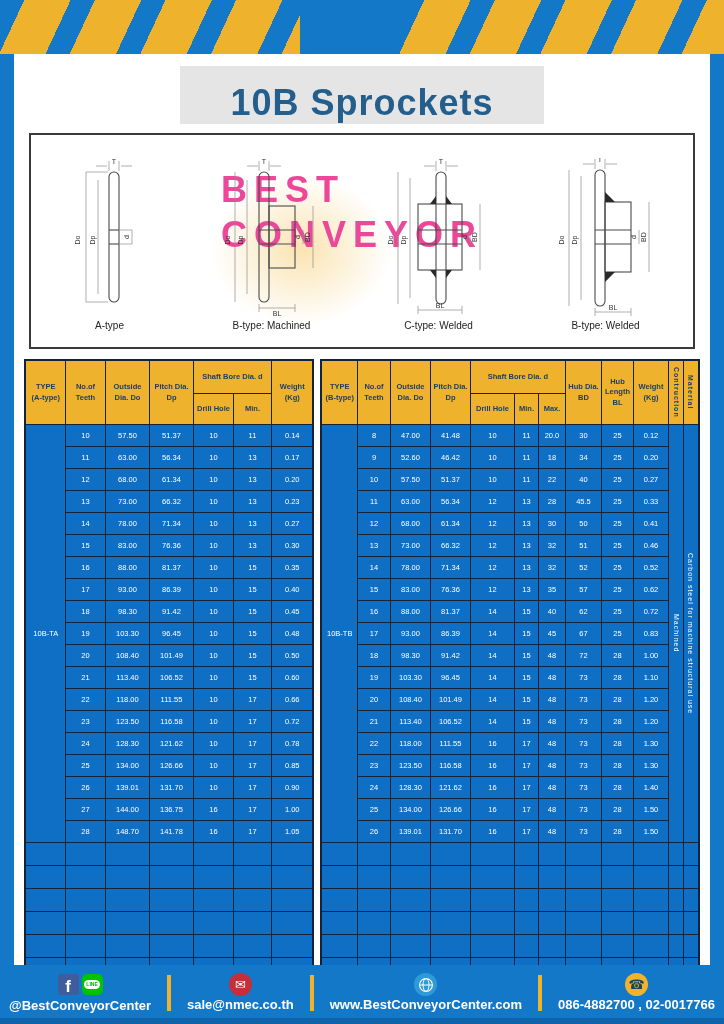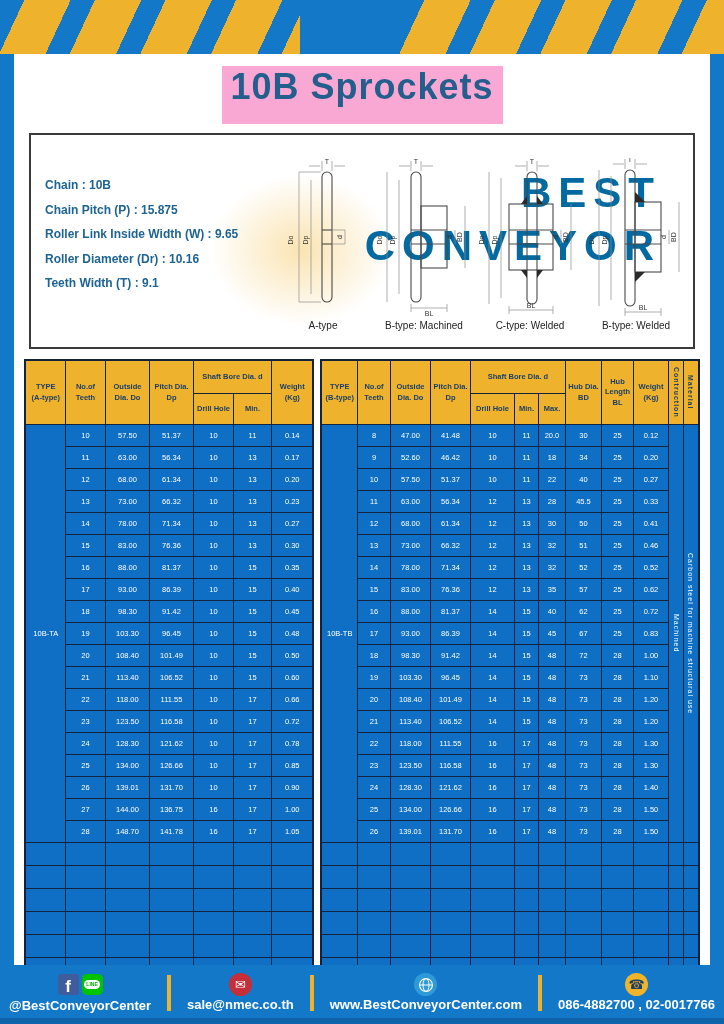--- a/index.html
+++ b/index.html
@@ -2,29 +2,29 @@
 <html><head>
 <meta charset="utf-8">
 <style>
   html,body{margin:0;padding:0;}
   body{width:724px;height:1024px;font-family:"Liberation Sans",sans-serif;}
   .frame{position:relative;width:724px;height:1024px;background:#1478c8;overflow:hidden;}
   .stripes{position:absolute;top:0;height:54px;}
   .stripes-left{left:0;width:300px;background:repeating-linear-gradient(115deg, rgba(0,0,0,0) 0 22px, #eeb22d 22px 64px);}
   .stripes-right{right:0;width:324px;background:repeating-linear-gradient(115deg, rgba(0,0,0,0) 0 22px, #eeb22d 22px 64px);}
   .page{position:absolute;left:14px;right:14px;top:54px;bottom:59px;background:#ffffff;}
-  .banner{width:281px;height:58px;margin:12px auto 0;background:#f9a8d4;display:flex;align-items:flex-start;justify-content:center;}
+  .banner{width:364px;height:58px;margin:12px auto 0;background:#e5e5e5;display:flex;align-items:flex-end;justify-content:center;}
   .banner h1{margin:0;font-size:36px;font-weight:bold;color:#235e8c;letter-spacing:1px;}
 
   
   .specbox{position:relative;width:662px;height:212px;margin:9px auto 0;border:2px solid #3a3a3a;background:#fff;overflow:hidden;display:flex;}
   .yellowblob{position:absolute;z-index:0;left:150px;top:15px;width:240px;height:200px;
     background:radial-gradient(closest-side, rgba(243,186,60,0.40), rgba(243,186,60,0) 75%);}
-  .wm{position:absolute;z-index:1;left:190px;top:32px;width:440px;text-align:right;color:#0369a1;
-    font-weight:bold;font-size:42px;line-height:1.25;letter-spacing:7px;}
+  .wm{position:absolute;z-index:1;left:190px;top:32px;width:440px;text-align:left;color:#ec4899;
+    font-weight:bold;font-size:36px;line-height:1.25;letter-spacing:7px;}
   .wm span{display:block;}
   .specs{width:236px;padding:38px 0 0 14px;color:#1e6492;font-weight:bold;font-size:12px;line-height:2.05;
     position:relative;z-index:2;white-space:nowrap;}
   .diagrams{flex:1;display:flex;justify-content:space-around;align-items:center;padding:6px 4px 0 0;
     position:relative;z-index:2;}
   .diag{margin:0;text-align:center;}
   .diag svg{display:block;margin:0 auto;}
   .diag figcaption{font-size:10px;color:#222;margin-top:2px;}
   .part{stroke:#4a4a4a;fill:none;stroke-width:1.1;}
   .weld{fill:#2a2a2a;stroke:none;}
@@ -75,27 +75,20 @@
       <h1>10B Sprockets</h1>
     </div>
 
     <div class="specbox">
       <div class="yellowblob"></div>
       <div class="wm">
         <span>BEST</span>
         <span>CONVEYOR</span>
       </div>
 
-      <div class="specs">
-        <div>Chain : 10B</div>
-        <div>Chain Pitch (P) : 15.875</div>
-        <div>Roller Link Inside Width (W) : 9.65</div>
-        <div>Roller Diameter (Dr) : 10.16</div>
-        <div>Teeth Width (T) : 9.1</div>
-      </div>
 
       <div class="diagrams">
 
         <figure class="diag">
           <svg width="96" height="160" viewBox="0 0 96 160">
             <line class="dim" x1="34" y1="8" x2="45" y2="8"></line>
               <line class="dim" x1="59" y1="8" x2="70" y2="8"></line>
             <line class="dim" x1="47" y1="3" x2="47" y2="13"></line>
               <line class="dim" x1="57" y1="3" x2="57" y2="13"></line>
             <text class="dlabel" x="52" y="6" text-anchor="middle">T</text>

